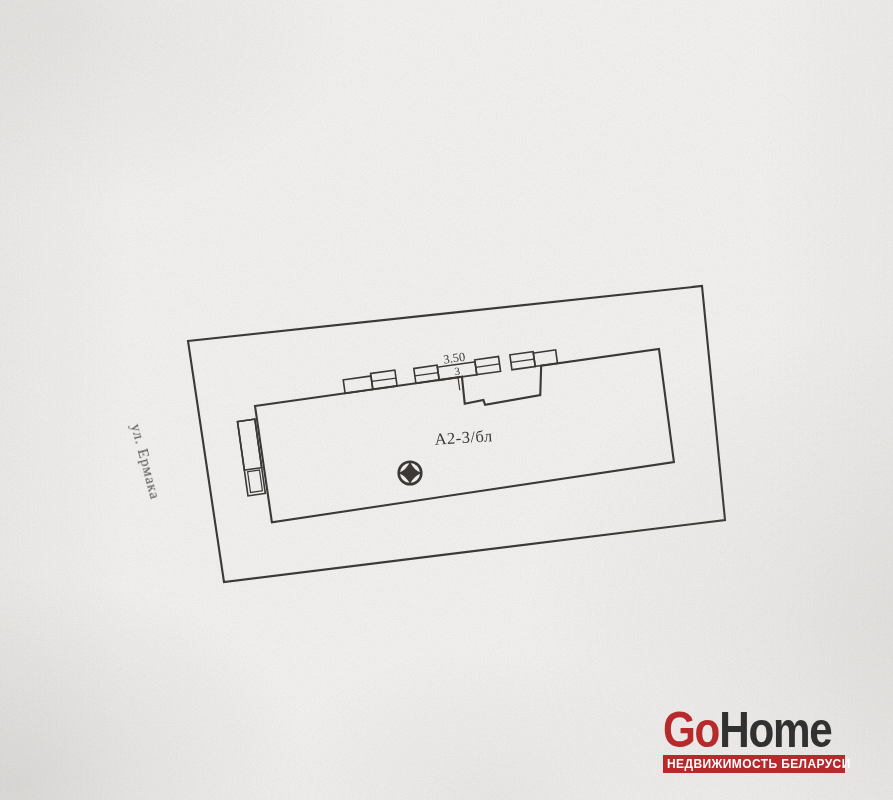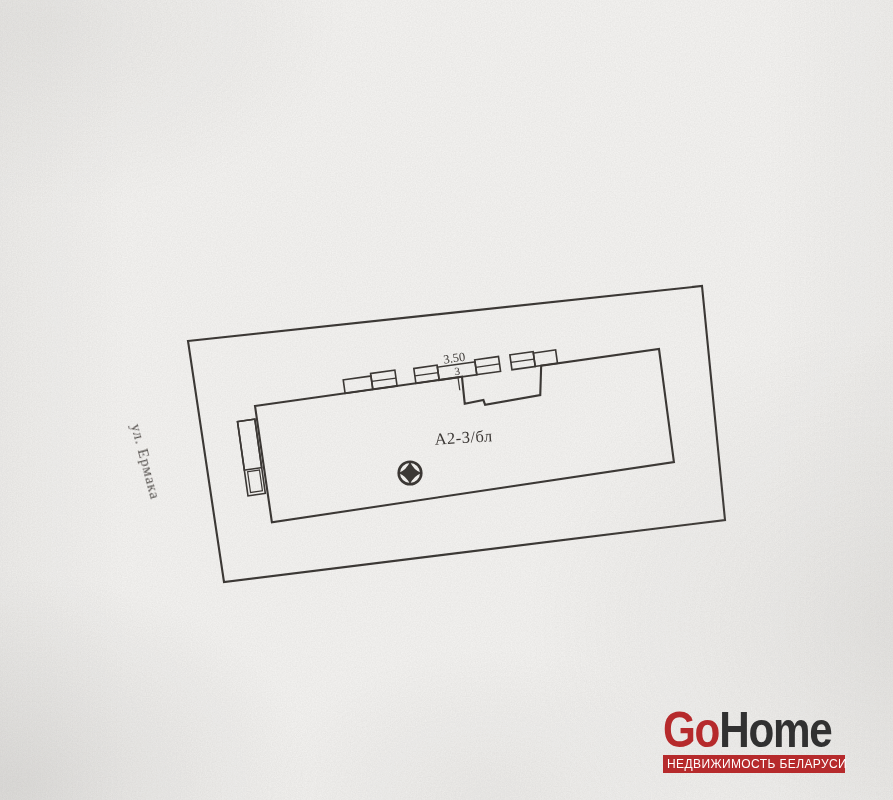--- a/index.html
+++ b/index.html
@@ -30,21 +30,21 @@
   
   .logo{position:absolute;left:663px;top:709px;width:182px;}
   .wordmark{
     font-weight:bold;font-size:50px;line-height:.86;letter-spacing:-1.5px;
     white-space:nowrap;transform:scaleX(.845);transform-origin:left bottom;
   }
   .wordmark .go{color:var(--accent);}
   .wordmark .home{color:var(--dark);}
   .tagline{
     margin-top:3px;background:var(--accent);color:#ffffff;
-    font-weight:normal;font-size:12px;letter-spacing:.4px;line-height:1;
+    font-weight:bold;font-size:12px;letter-spacing:.4px;line-height:1;
     padding:2.5px 4px 3.5px 4px;text-align:center;white-space:nowrap;
   }
 </style>
 </head>
 <body>
 
 <div class="page">
 
   <svg class="plan-svg" width="893" height="800" viewBox="0 0 893 800">
     <defs>

